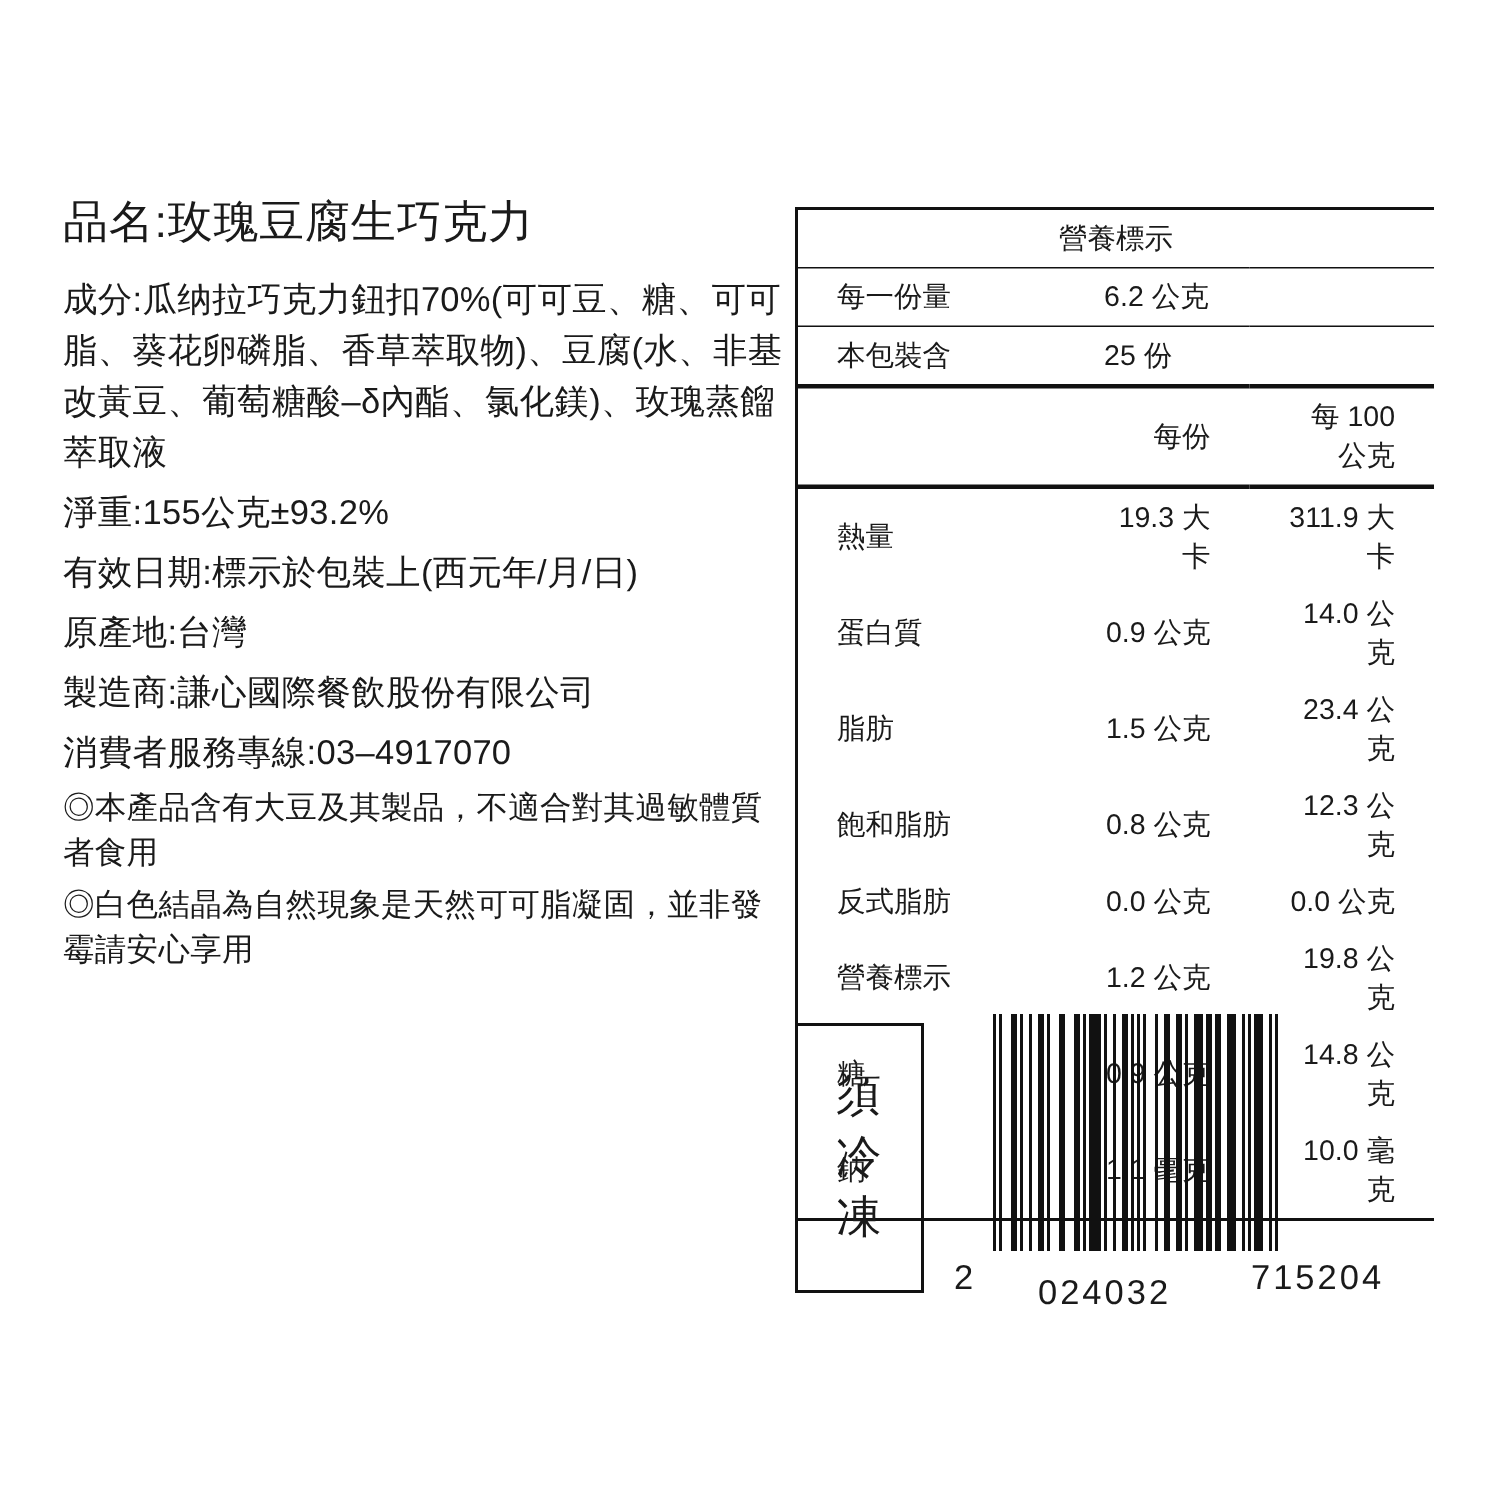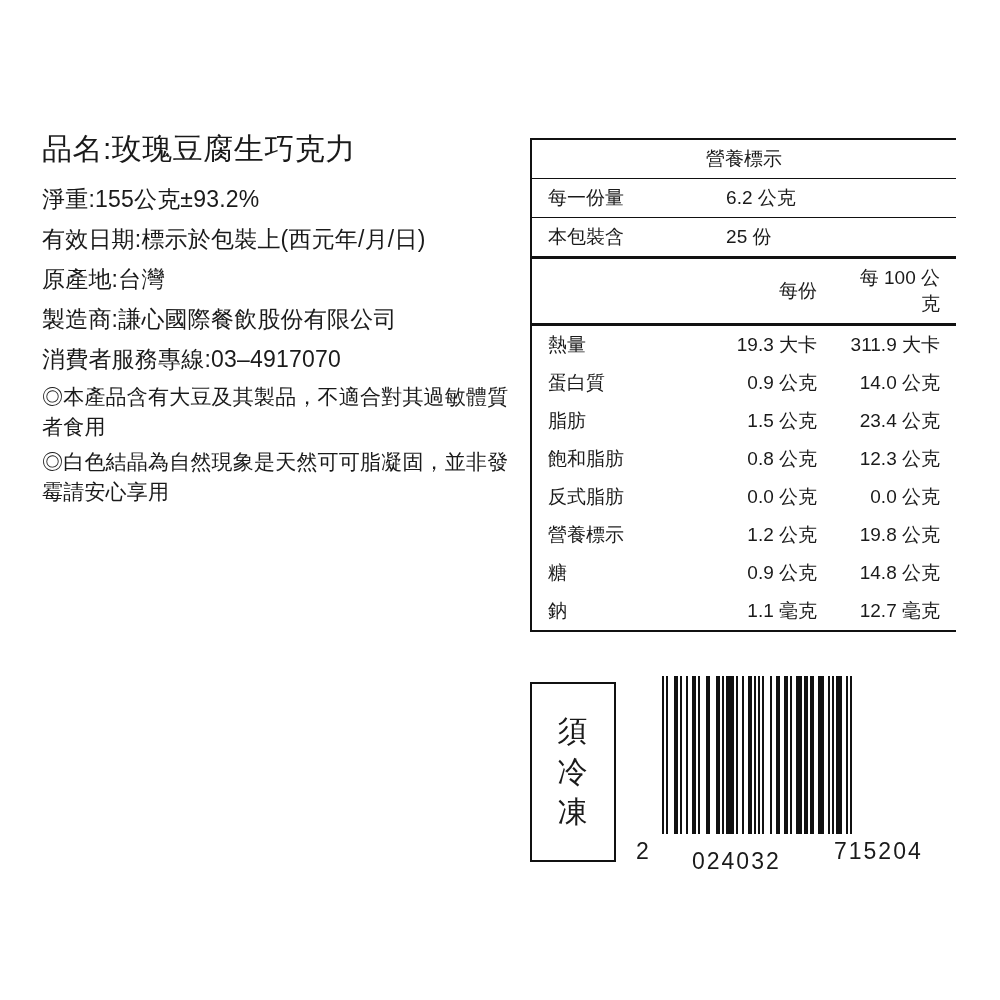--- a/index.html
+++ b/index.html
@@ -57,21 +57,21 @@
     top: 138px;
     width: 428px;
     border: 2px solid #111;
   }
   #nutrition table {
     width: 100%;
     border-collapse: collapse;
     font-size: 19px;
   }
   #nutrition td {
-    padding: 6px 16px;
+    padding: 6px 26px;
     vertical-align: middle;
   }
   .nt-head {
     text-align: center;
     font-size: 19px;
     padding: 7px 0 6px 0;
     border-bottom: 1.5px solid #111;
   }
   .nt-serv-label { width: 42%; text-align: left; }
   .nt-serv-val { text-align: left; }
@@ -133,20 +133,21 @@
   #barcode-digits .d-left { position: absolute; left: 56px; top: 12px; }
   #barcode-digits .d-right { position: absolute; left: 198px; top: 2px; }
 </style>
 </head>
 <body>
 
 <div id="page">
 
   <div id="left-col">
     <div class="product-title">品名:玫瑰豆腐生巧克力</div>
+    <div class="info-block">成分:瓜纳拉巧克力鈕扣70%(可可豆、糖、可可脂、葵花卵磷脂、香草萃取物)、豆腐(水、非基改黃豆、葡萄糖酸–δ內酯、氯化鎂)、玫瑰蒸餾萃取液</div>
     <div class="info-line">淨重:155公克±93.2%</div>
     <div class="info-line">有效日期:標示於包裝上(西元年/月/日)</div>
     <div class="info-line">原產地:台灣</div>
     <div class="info-line">製造商:謙心國際餐飲股份有限公司</div>
     <div class="info-line">消費者服務專線:03–4917070</div>
     <div class="note-line">◎本產品含有大豆及其製品，不適合對其過敏體質者食用</div>
     <div class="note-line">◎白色結晶為自然現象是天然可可脂凝固，並非發霉請安心享用</div>
   </div>
 
   <div id="nutrition">
@@ -200,21 +201,21 @@
           <td class="col-100">19.8 公克</td>
         </tr>
         <tr>
           <td class="col-name indent2">糖</td>
           <td class="col-per">0.9 公克</td>
           <td class="col-100">14.8 公克</td>
         </tr>
         <tr>
           <td class="col-name">鈉</td>
           <td class="col-per">1.1 毫克</td>
-          <td class="col-100">12.7 毫克</td>
+          <td class="col-100">10.0 毫克</td>
         </tr>
       </tbody>
     </table>
   </div>
 
   <div id="frozen-box">
     <div class="ch">須</div>
     <div class="ch">冷</div>
     <div class="ch">凍</div>
   </div>

